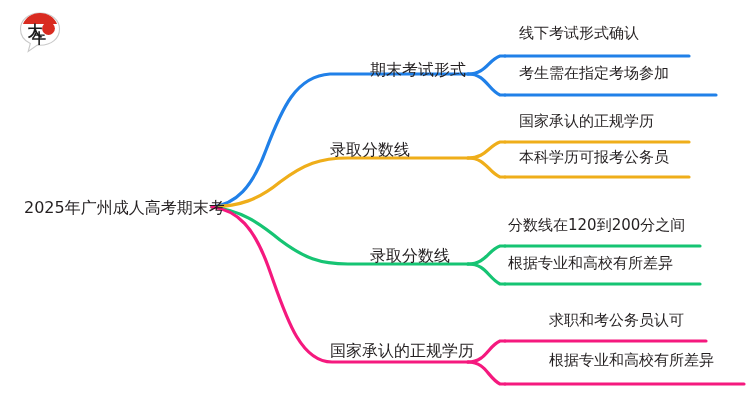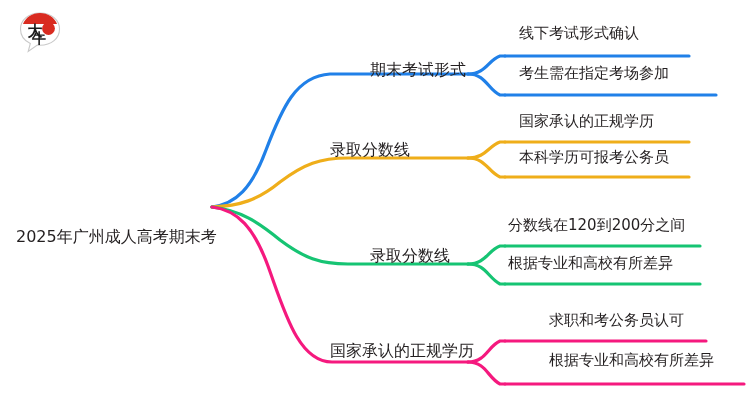--- a/index.html
+++ b/index.html
@@ -119,21 +119,21 @@
     <path d="M505,284 L700,284" stroke="#16C473"></path>
 
     <path d="M212,207 C238,210 254,228 268,266 C284,310 298,362 332,362 L468,362" stroke="#F5197E"></path>
     <path d="M468,362 C486,362 488,346 500,341 L505,341" stroke="#F5197E"></path>
     <path d="M505,341 L706,341" stroke="#F5197E"></path>
     <path d="M468,362 C486,362 488,378 500,384 L505,384" stroke="#F5197E"></path>
     <path d="M505,384 L744,384" stroke="#F5197E"></path>
   </g>
 </svg>
 
-<div class="node node-root" style="left:16px; top:198px;margin-top:29px;">2025年广州成人高考期末考</div>
+<div class="node node-root" style="left:24px; top:198px;">2025年广州成人高考期末考</div>
 
 <div class="node node-branch" style="left:330px; top:60px;margin-left:40px;">期末考试形式</div>
 <div class="node node-leaf" style="left:519px; top:24px;">线下考试形式确认</div>
 <div class="node node-leaf" style="left:519px; top:64px;">考生需在指定考场参加</div>
 
 <div class="node node-branch" style="left:330px; top:140px;">录取分数线</div>
 <div class="node node-leaf" style="left:519px; top:112px;">国家承认的正规学历</div>
 <div class="node node-leaf" style="left:519px; top:148px;">本科学历可报考公务员</div>
 
 <div class="node node-branch" style="left:330px; top:246px;margin-left:40px;">录取分数线</div>

